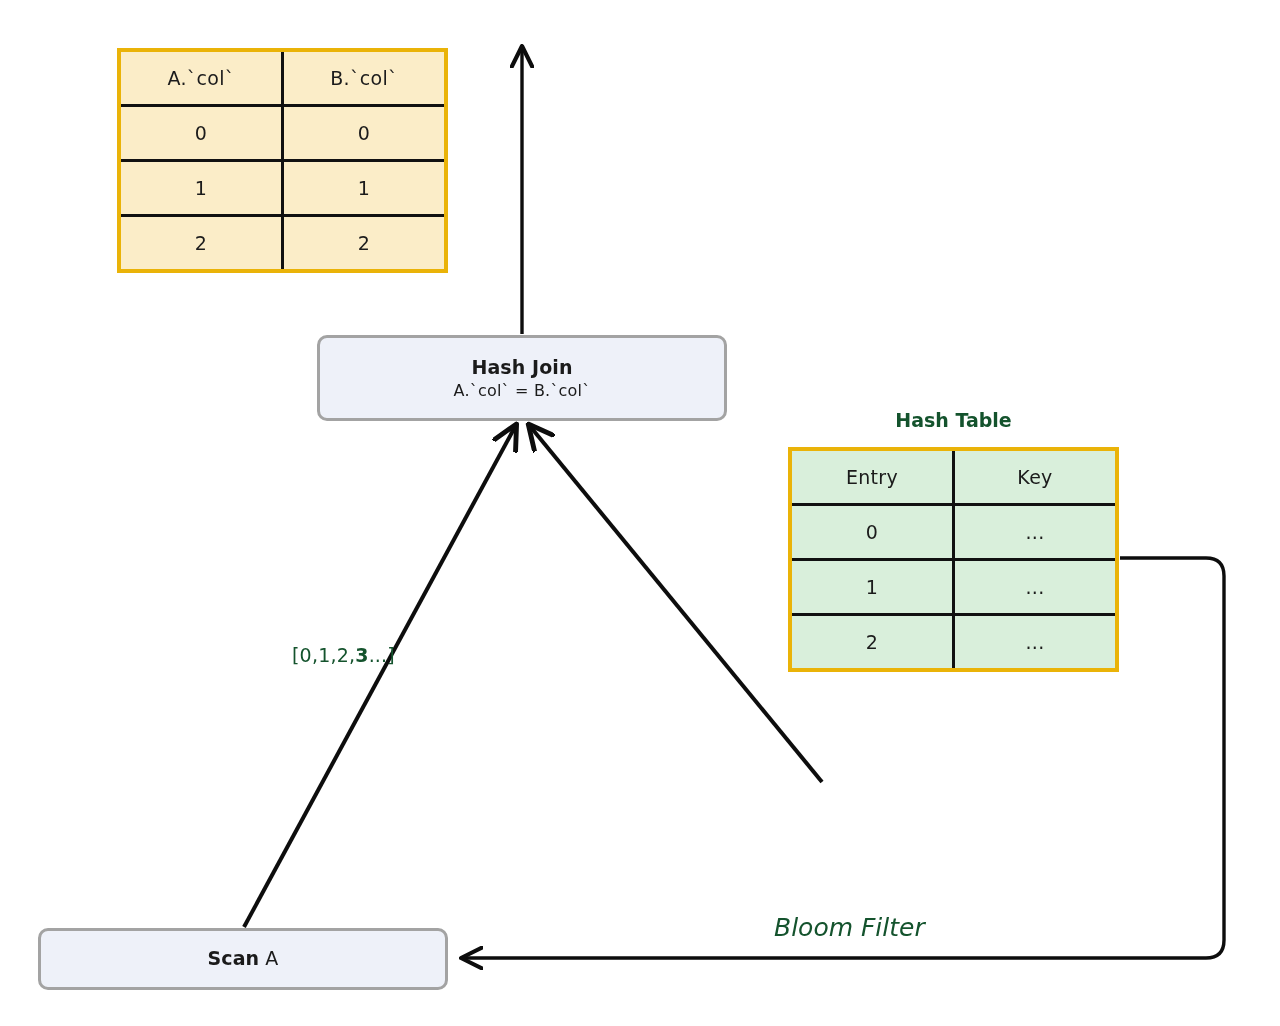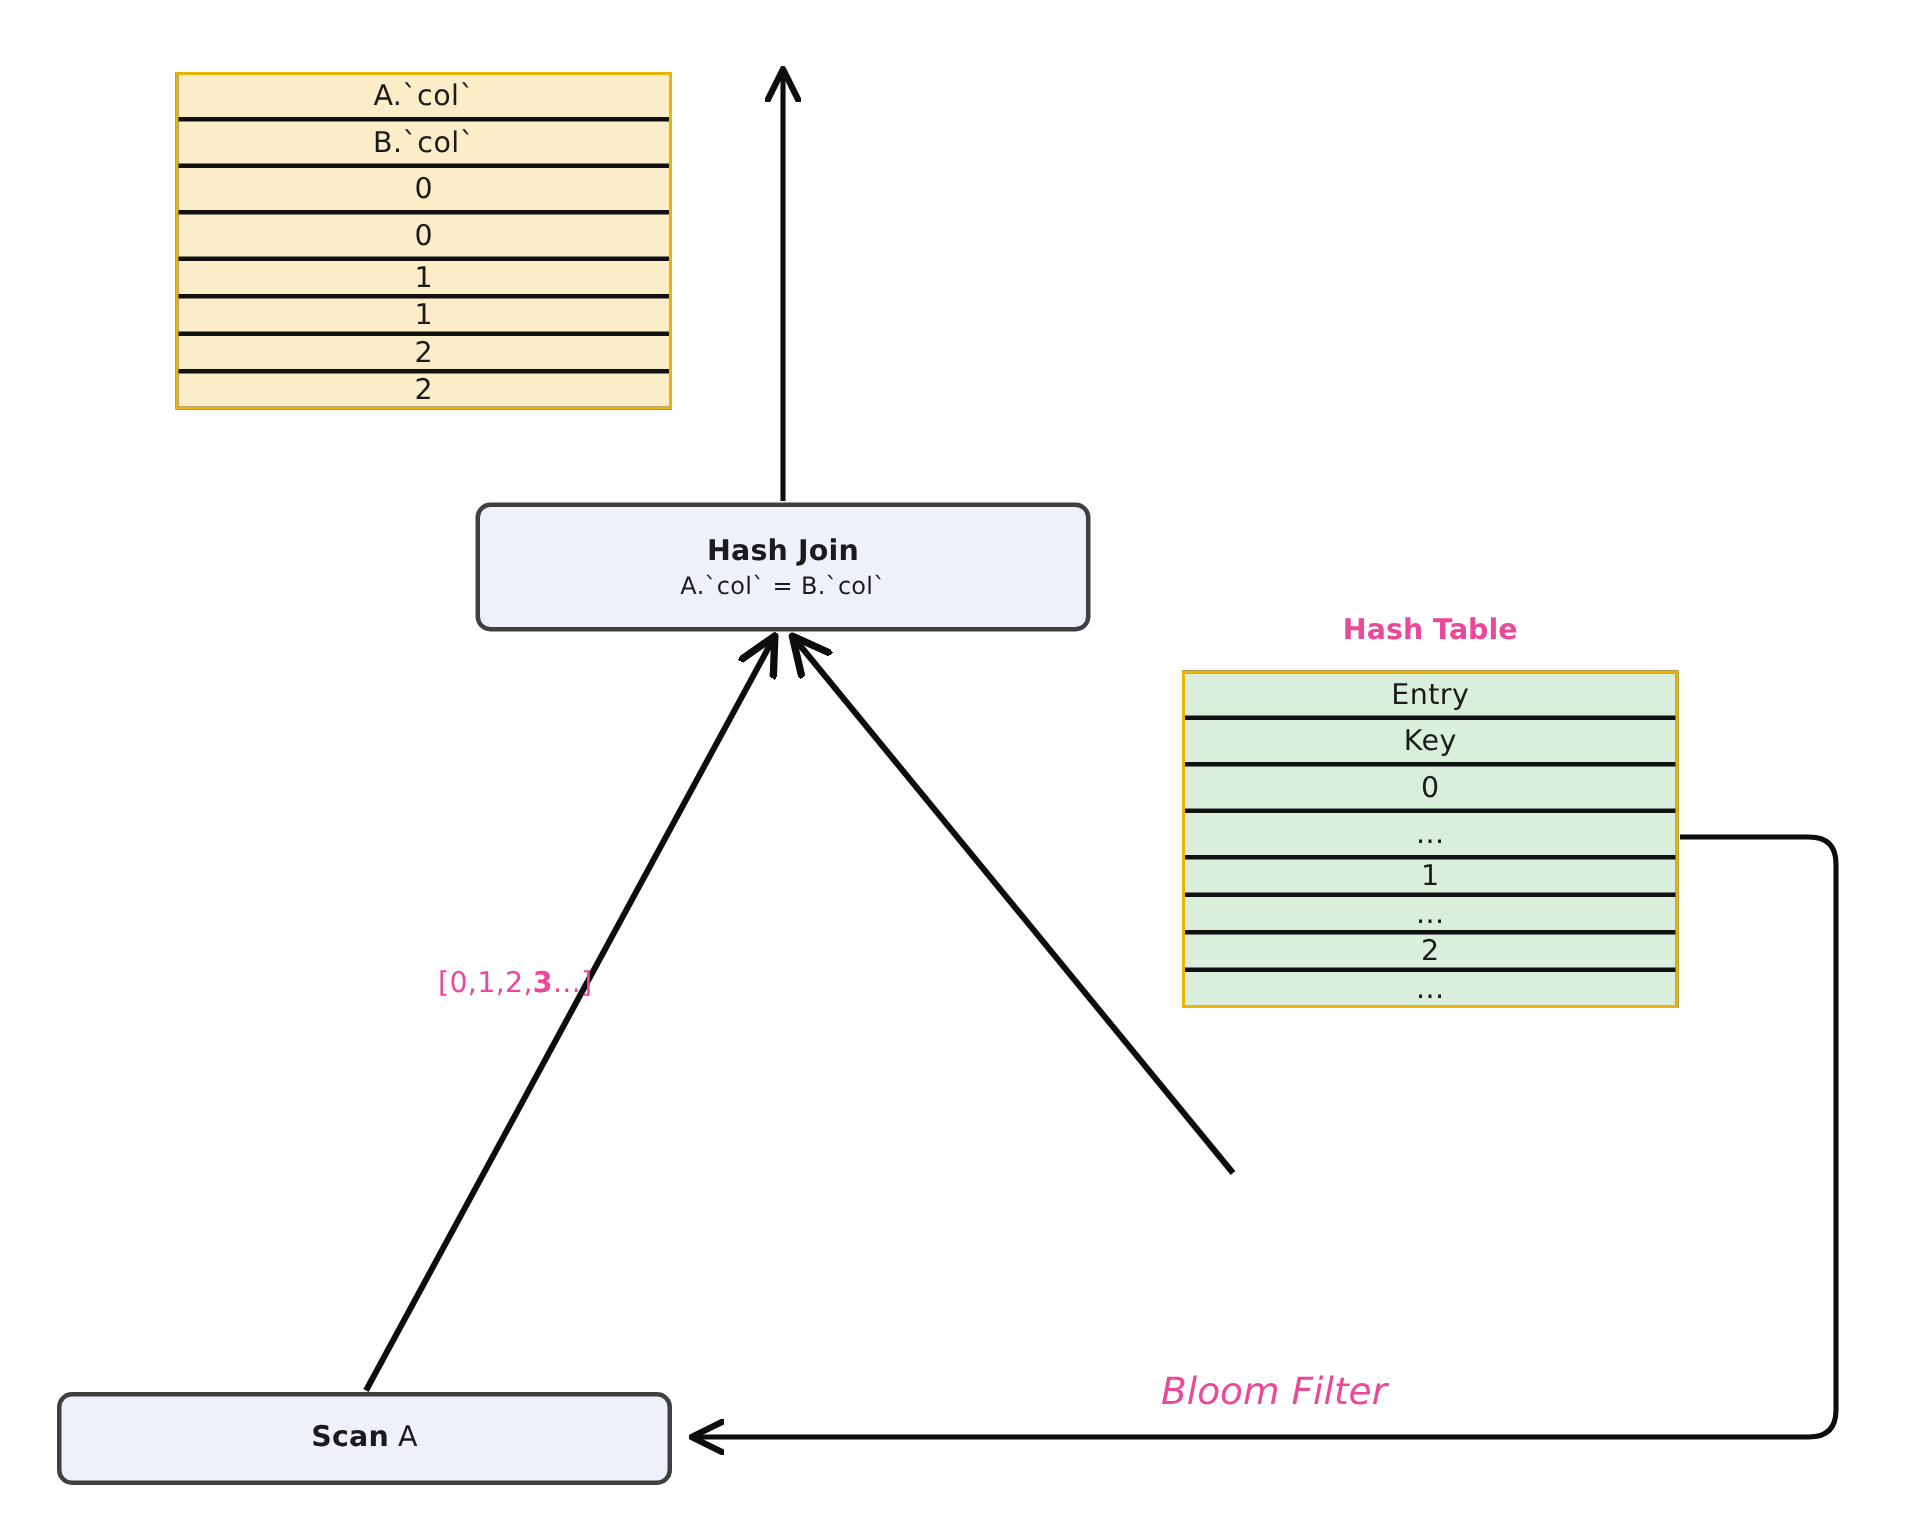--- a/index.html
+++ b/index.html
@@ -30,21 +30,21 @@
     width: 1280px;
     height: 1026px;
     pointer-events: none;
   }
 
   
   .op-node {
     position: absolute;
     box-sizing: border-box;
     background: #eef1f9;
-    border: 3px solid #404040;
+    border: 3px solid #a3a3a3;
     border-radius: 10px;
     display: flex;
     flex-direction: column;
     align-items: center;
     justify-content: center;
     line-height: 1.32;
   }
   .op-title {
     font-weight: bold;
     font-size: 19px;
@@ -75,24 +75,24 @@
     left: 38px;
     top: 928px;
     width: 410px;
     height: 62px;
   }
 
   
   .grid-table {
     position: absolute;
     display: grid;
-    grid-template-columns: 1fr;
+    grid-template-columns: 1fr 1fr;
     gap: 3px;
     background: #111111;
-    border: 2px solid #eab308;
+    border: 4px solid #eab308;
     box-sizing: border-box;
   }
   .grid-table .cell {
     display: flex;
     align-items: center;
     justify-content: center;
     font-size: 19px;
     font-weight: normal;
     letter-spacing: 0.3px;
     box-sizing: border-box;
@@ -114,21 +114,21 @@
     height: 225px;
     grid-template-rows: 1fr 1fr 1fr 1fr;
   }
   #table-hash .cell { background: #d9efdb; }
 
   
   .flt-label {
     position: absolute;
     font-size: 19px;
     white-space: nowrap;
-    color: #ec4899;
+    color: #14532d;
   }
   #label-hash-table-title {
     left: 788px;
     top: 409px;
     width: 331px;
     text-align: center;
     font-weight: bold;
     font-size: 19px;
   }
   #label-probe-keys {

